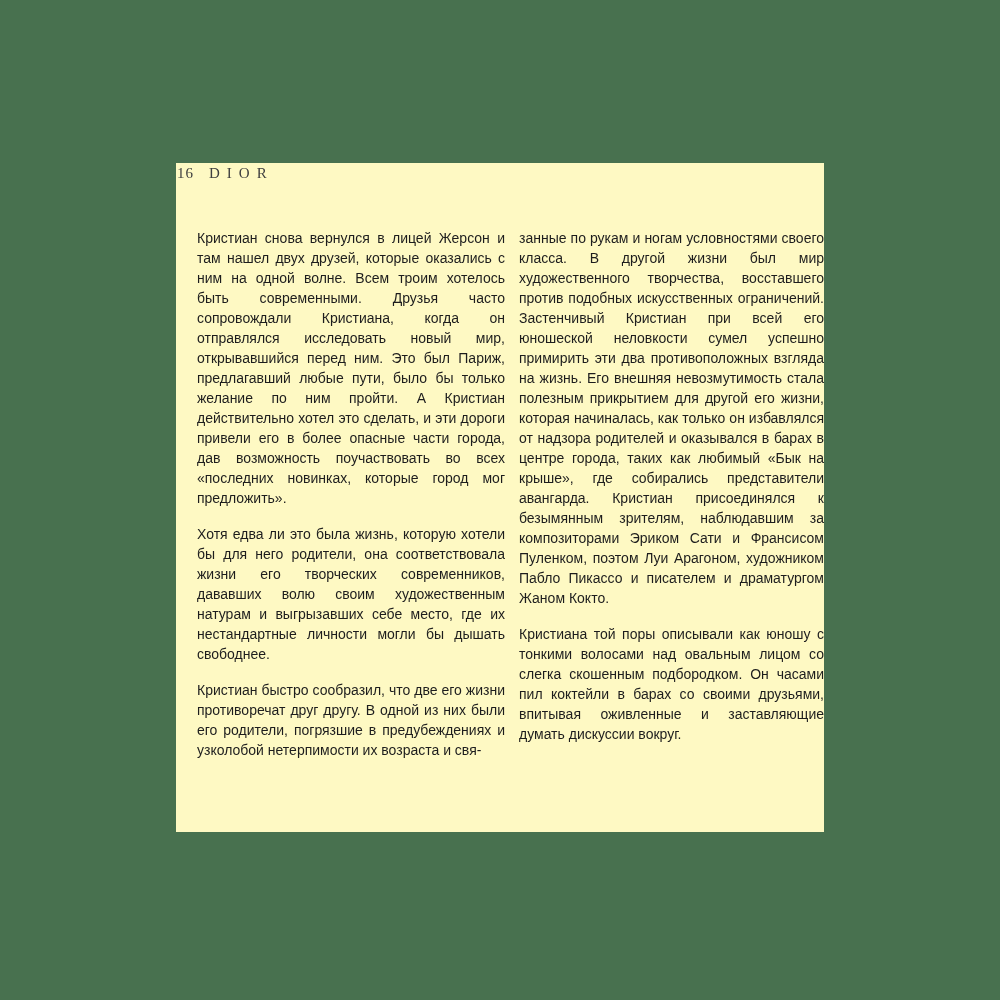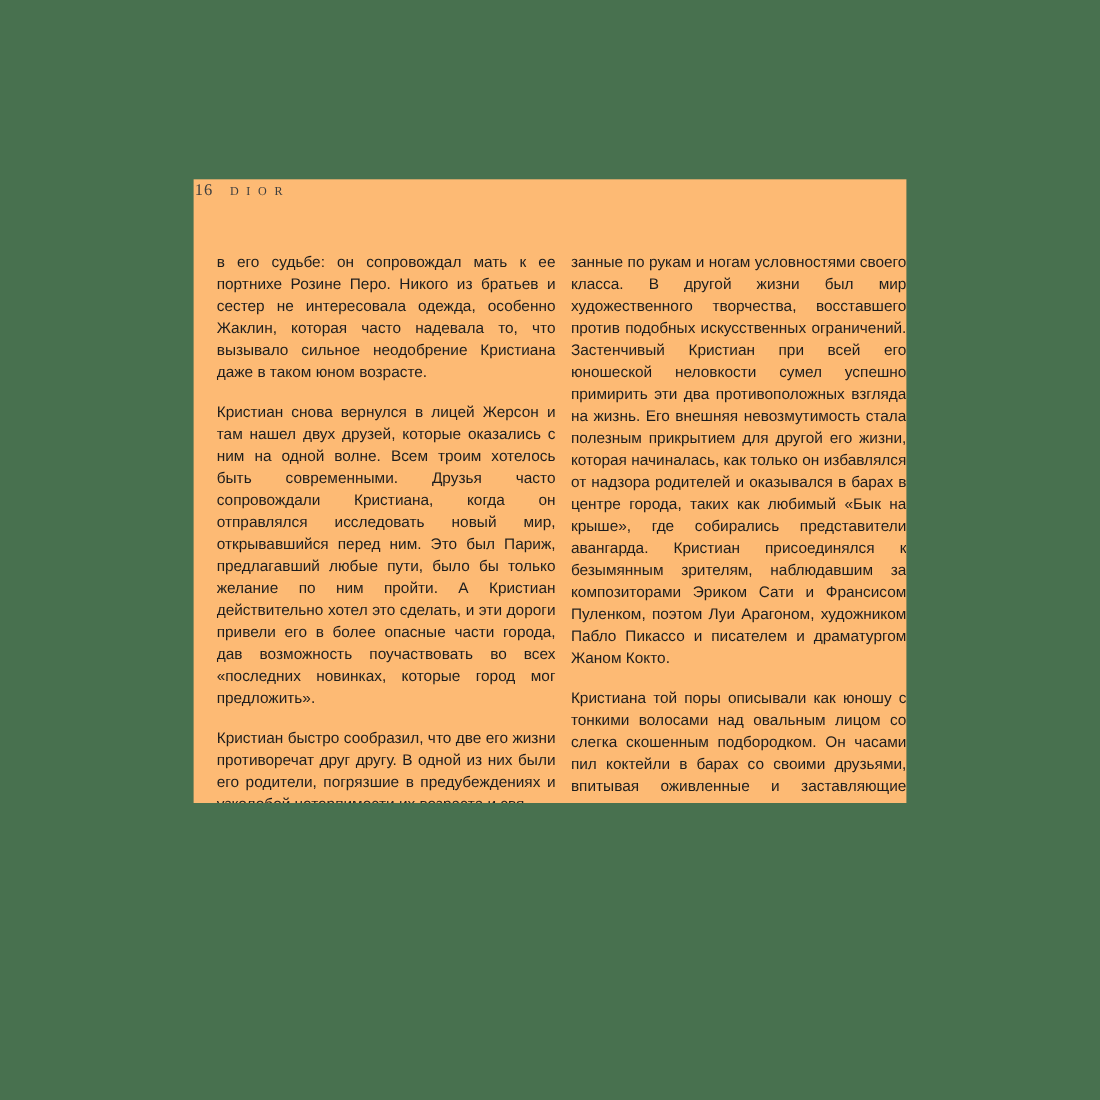--- a/index.html
+++ b/index.html
@@ -11,41 +11,41 @@
     height: 1000px;
     position: relative;
     background: #48714F;
     overflow: hidden;
   }
   .paper {
     position: absolute;
     left: 176px;
     top: 163px;
     width: 648px;
-    height: 567px;
-    background: #fdba74;
+    height: 669px;
+    background: #fef9c3;
     overflow: hidden;
   }
   .page-header {
     position: absolute;
     left: 1px;
     top: 2px;
     display: flex;
     align-items: baseline;
     font-family: "Liberation Serif", serif;
     color: #3f3f3f;
     white-space: nowrap;
   }
   .page-number {
     font-size: 15px;
     letter-spacing: 1px;
     margin-right: 15px;
   }
   .running-title {
-    font-size: 11px;
+    font-size: 15px;
     letter-spacing: 7px;
   }
   .columns {
     position: absolute;
     left: 21px;
     top: 65px;
     width: 627px;
     height: 608px;
     display: flex;
     gap: 14px;
@@ -71,22 +71,22 @@
 <body>
 
 <div class="paper">
   <div class="page-header">
     <span class="page-number">16</span>
     <span class="running-title">DIOR</span>
   </div>
 
   <div class="columns">
     <div class="col col-left">
-      <p>в его судьбе: он сопровождал мать к ее портнихе Розине Перо. Никого из братьев и сестер не интересовала одежда, особенно Жаклин, которая часто надевала то, что вызывало сильное неодобрение Кристиана даже в таком юном возрасте.</p>
       <p>Кристиан снова вернулся в лицей Жерсон и там нашел двух друзей, которые оказались с ним на одной волне. Всем троим хотелось быть современными. Друзья часто сопровождали Кристиана, когда он отправлялся исследовать новый мир, открывавшийся перед ним. Это был Париж, предлагавший любые пути, было бы только желание по ним пройти. А Кристиан действительно хотел это сделать, и эти дороги привели его в более опасные части города, дав возможность поучаствовать во всех «последних новинках, которые город мог предложить».</p>
+      <p>Хотя едва ли это была жизнь, которую хотели бы для него родители, она соответствовала жизни его творческих современников, дававших волю своим художественным натурам и выгрызавших себе место, где их нестандартные личности могли бы дышать свободнее.</p>
       <p>Кристиан быстро сообразил, что две его жизни противоречат друг другу. В одной из них были его родители, погрязшие в предубеждениях и узколобой нетерпимости их возраста и свя-</p>
     </div>
 
     <div class="col col-right">
       <p>занные по рукам и ногам условностями своего класса. В другой жизни был мир художественного творчества, восставшего против подобных искусственных ограничений. Застенчивый Кристиан при всей его юношеской неловкости сумел успешно примирить эти два противоположных взгляда на жизнь. Его внешняя невозмутимость стала полезным прикрытием для другой его жизни, которая начиналась, как только он избавлялся от надзора родителей и оказывался в барах в центре города, таких как любимый «Бык на крыше», где собирались представители авангарда. Кристиан присоединялся к безымянным зрителям, наблюдавшим за композиторами Эриком Сати и Франсисом Пуленком, поэтом Луи Арагоном, художником Пабло Пикассо и писателем и драматургом Жаном Кокто.</p>
       <p>Кристиана той поры описывали как юношу с тонкими волосами над овальным лицом со слегка скошенным подбородком. Он часами пил коктейли в барах со своими друзьями, впитывая оживленные и заставляющие думать дискуссии вокруг.</p>
     </div>
   </div>
 </div>
 

